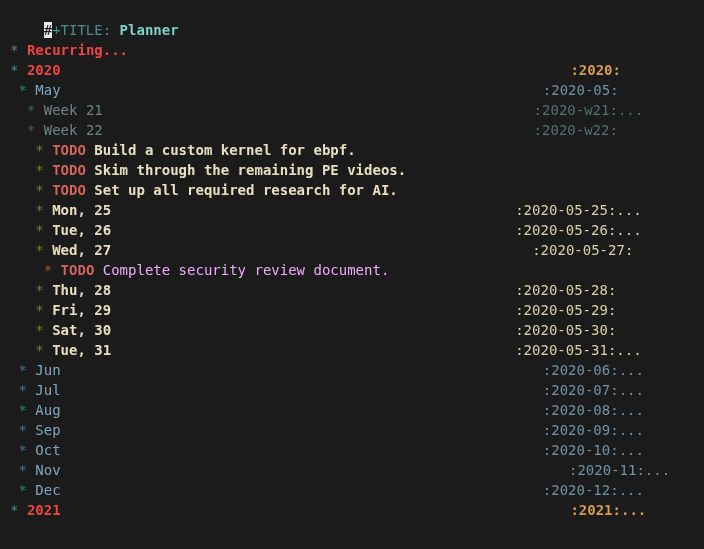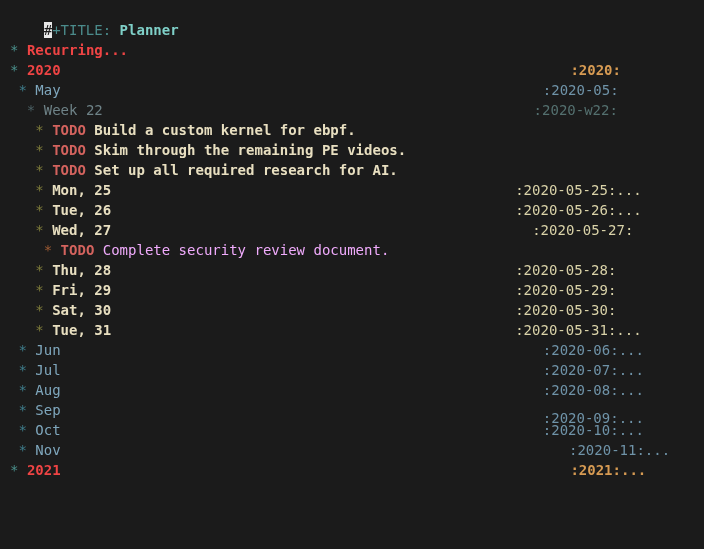--- a/index.html
+++ b/index.html
@@ -90,34 +90,36 @@
   <div class="line">
     <span class="cursor-block">#</span><span class="kw-title">+TITLE:</span><span> </span><span class="title-value">Planner</span>
   </div>
 
   <div class="line blank"></div>
 
   <div id="outline-root">
       <div class="line lvl1"><span></span><span class="star">*</span><span> </span><span class="htext">Recurring...</span></div>
       <div class="line lvl1"><span></span><span class="star">*</span><span> </span><span class="htext">2020</span><span class="tags tag-year" style="left: 570.4px;">:2020:</span></div>
       <div class="line lvl2"><span> </span><span class="star">*</span><span> </span><span class="htext">May</span><span class="tags tag-month" style="left: 542.8px;">:2020-05:</span></div>
+      <div class="line lvl3"><span>  </span><span class="star">*</span><span> </span><span class="htext">Week 21</span><span class="tags tag-week" style="left: 533.6px;">:2020-w21:...</span></div>
       <div class="line lvl3"><span>  </span><span class="star">*</span><span> </span><span class="htext">Week 22</span><span class="tags tag-week" style="left: 533.6px;">:2020-w22:</span></div>
       <div class="line lvl4"><span>   </span><span class="star">*</span><span> </span><span class="todo">TODO</span><span> </span><span class="htext">Build a custom kernel for ebpf.</span></div>
       <div class="line lvl4"><span>   </span><span class="star">*</span><span> </span><span class="todo">TODO</span><span> </span><span class="htext">Skim through the remaining PE videos.</span></div>
       <div class="line lvl4"><span>   </span><span class="star">*</span><span> </span><span class="todo">TODO</span><span> </span><span class="htext">Set up all required research for AI.</span></div>
       <div class="line lvl4"><span>   </span><span class="star">*</span><span> </span><span class="htext">Mon, 25</span><span class="tags tag-day" style="left: 515.2px;">:2020-05-25:...</span></div>
       <div class="line lvl4"><span>   </span><span class="star">*</span><span> </span><span class="htext">Tue, 26</span><span class="tags tag-day" style="left: 515.2px;">:2020-05-26:...</span></div>
       <div class="line lvl4"><span>   </span><span class="star">*</span><span> </span><span class="htext">Wed, 27</span><span class="tags tag-day" style="left: 515.2px; margin-left: 17px;">:2020-05-27:</span></div>
       <div class="line lvl5"><span>    </span><span class="star">*</span><span> </span><span class="todo">TODO</span><span> </span><span class="htext">Complete security review document.</span></div>
       <div class="line lvl4"><span>   </span><span class="star">*</span><span> </span><span class="htext">Thu, 28</span><span class="tags tag-day" style="left: 515.2px;">:2020-05-28:</span></div>
       <div class="line lvl4"><span>   </span><span class="star">*</span><span> </span><span class="htext">Fri, 29</span><span class="tags tag-day" style="left: 515.2px;">:2020-05-29:</span></div>
       <div class="line lvl4"><span>   </span><span class="star">*</span><span> </span><span class="htext">Sat, 30</span><span class="tags tag-day" style="left: 515.2px;">:2020-05-30:</span></div>
       <div class="line lvl4"><span>   </span><span class="star">*</span><span> </span><span class="htext">Tue, 31</span><span class="tags tag-day" style="left: 515.2px;">:2020-05-31:...</span></div>
       <div class="line lvl2"><span> </span><span class="star">*</span><span> </span><span class="htext">Jun</span><span class="tags tag-month" style="left: 542.8px;">:2020-06:...</span></div>
       <div class="line lvl2"><span> </span><span class="star">*</span><span> </span><span class="htext">Jul</span><span class="tags tag-month" style="left: 542.8px;">:2020-07:...</span></div>
       <div class="line lvl2"><span> </span><span class="star">*</span><span> </span><span class="htext">Aug</span><span class="tags tag-month" style="left: 542.8px;">:2020-08:...</span></div>
-      <div class="line lvl2"><span> </span><span class="star">*</span><span> </span><span class="htext">Sep</span><span class="tags tag-month" style="left: 542.8px; margin-top: 8px;">:2020-09:...</span></div>
+      <div class="line lvl2"><span> </span><span class="star">*</span><span> </span><span class="htext">Sep</span><span class="tags tag-month" style="left: 542.8px;">:2020-09:...</span></div>
       <div class="line lvl2"><span> </span><span class="star">*</span><span> </span><span class="htext">Oct</span><span class="tags tag-month" style="left: 542.8px;">:2020-10:...</span></div>
       <div class="line lvl2"><span> </span><span class="star">*</span><span> </span><span class="htext">Nov</span><span class="tags tag-month" style="left: 569px; text-align: right;">:2020-11:...</span></div>
+      <div class="line lvl2"><span> </span><span class="star">*</span><span> </span><span class="htext">Dec</span><span class="tags tag-month" style="left: 542.8px;">:2020-12:...</span></div>
       <div class="line lvl1"><span></span><span class="star">*</span><span> </span><span class="htext">2021</span><span class="tags tag-year" style="left: 570.4px;">:2021:...</span></div>
     </div>
 
 </div>
 
 </body></html>

